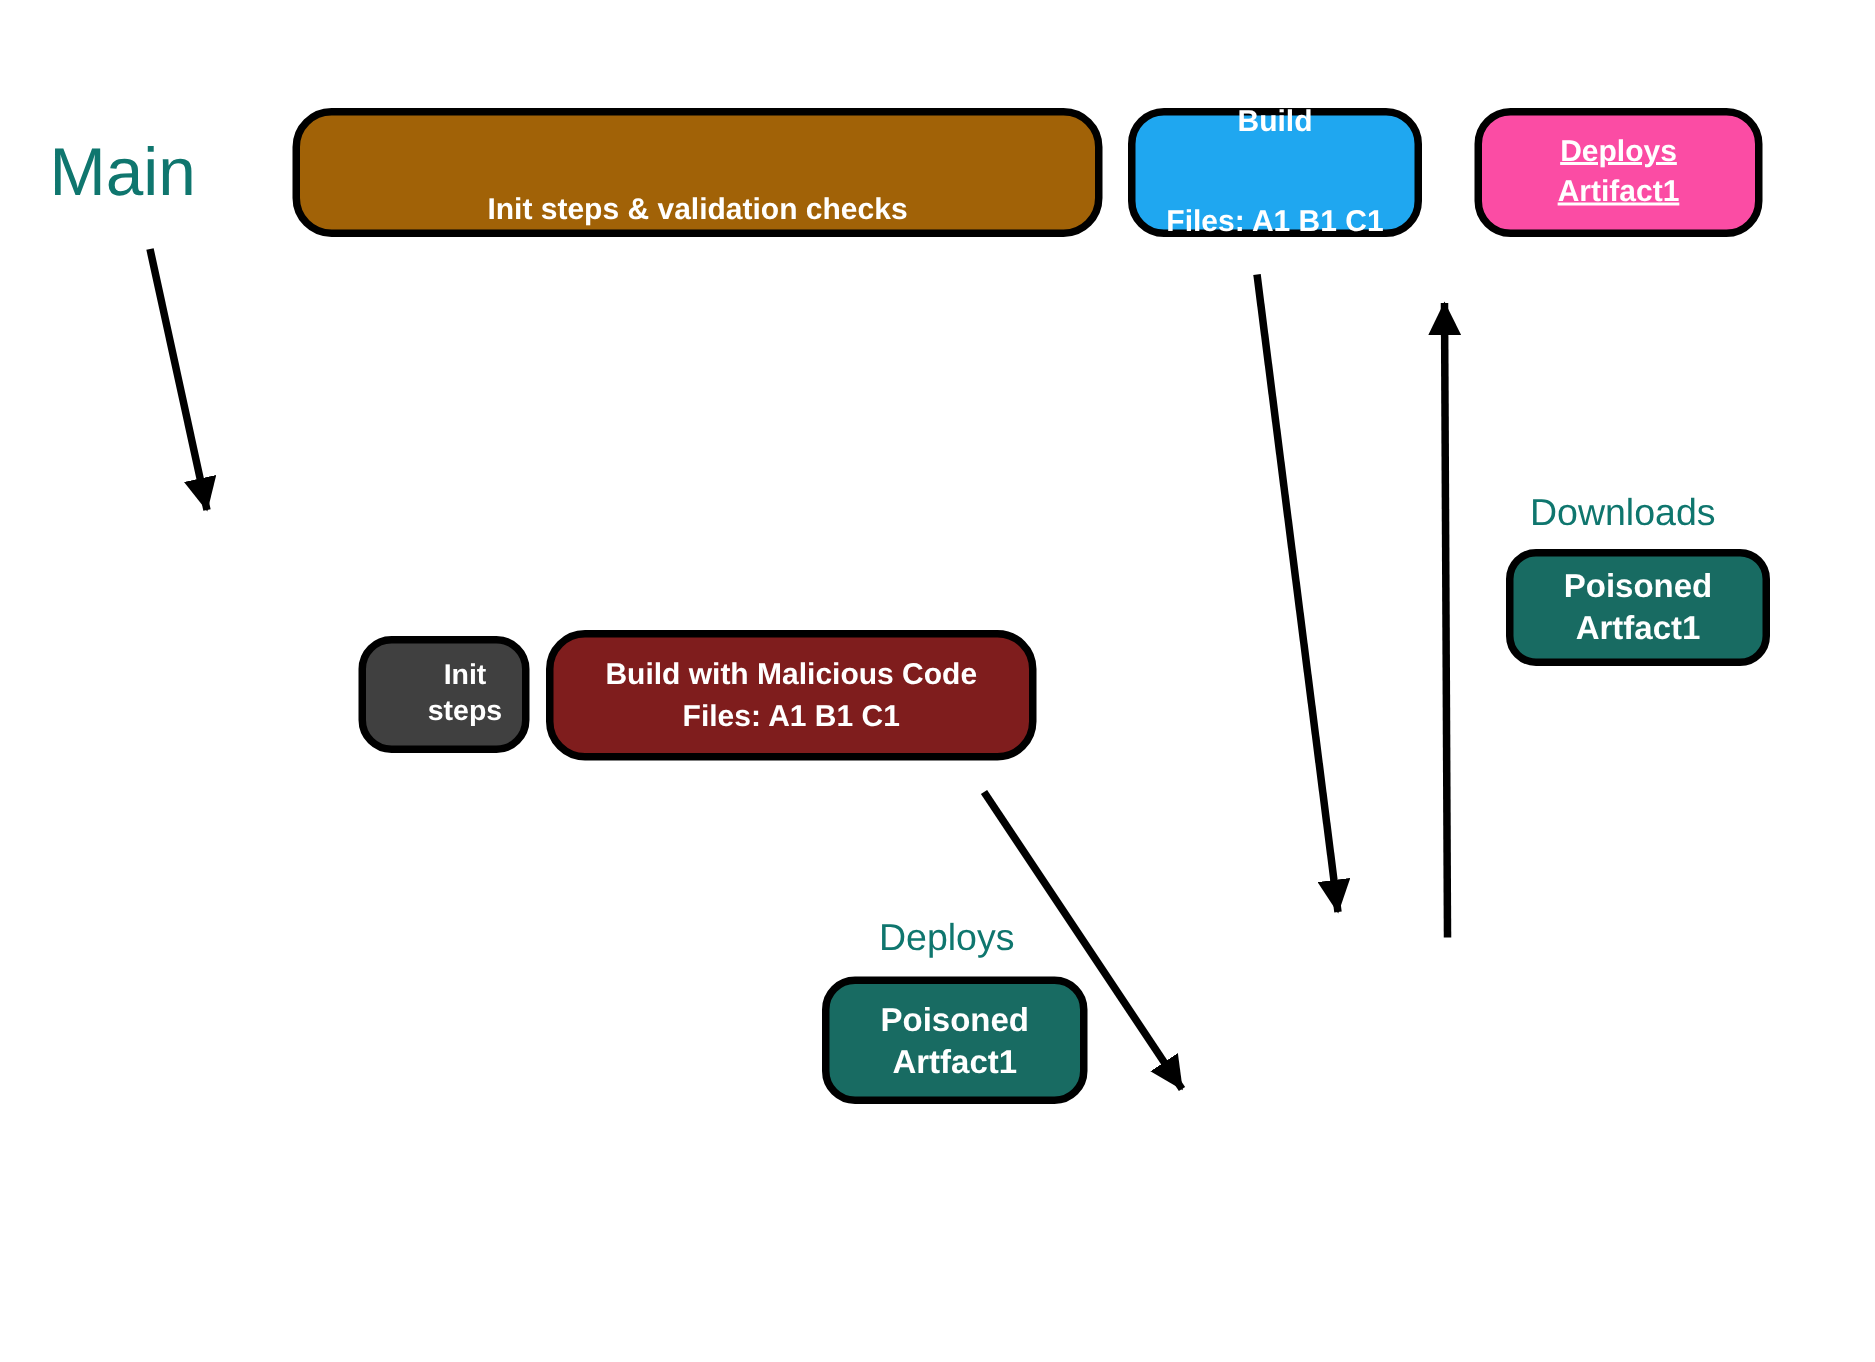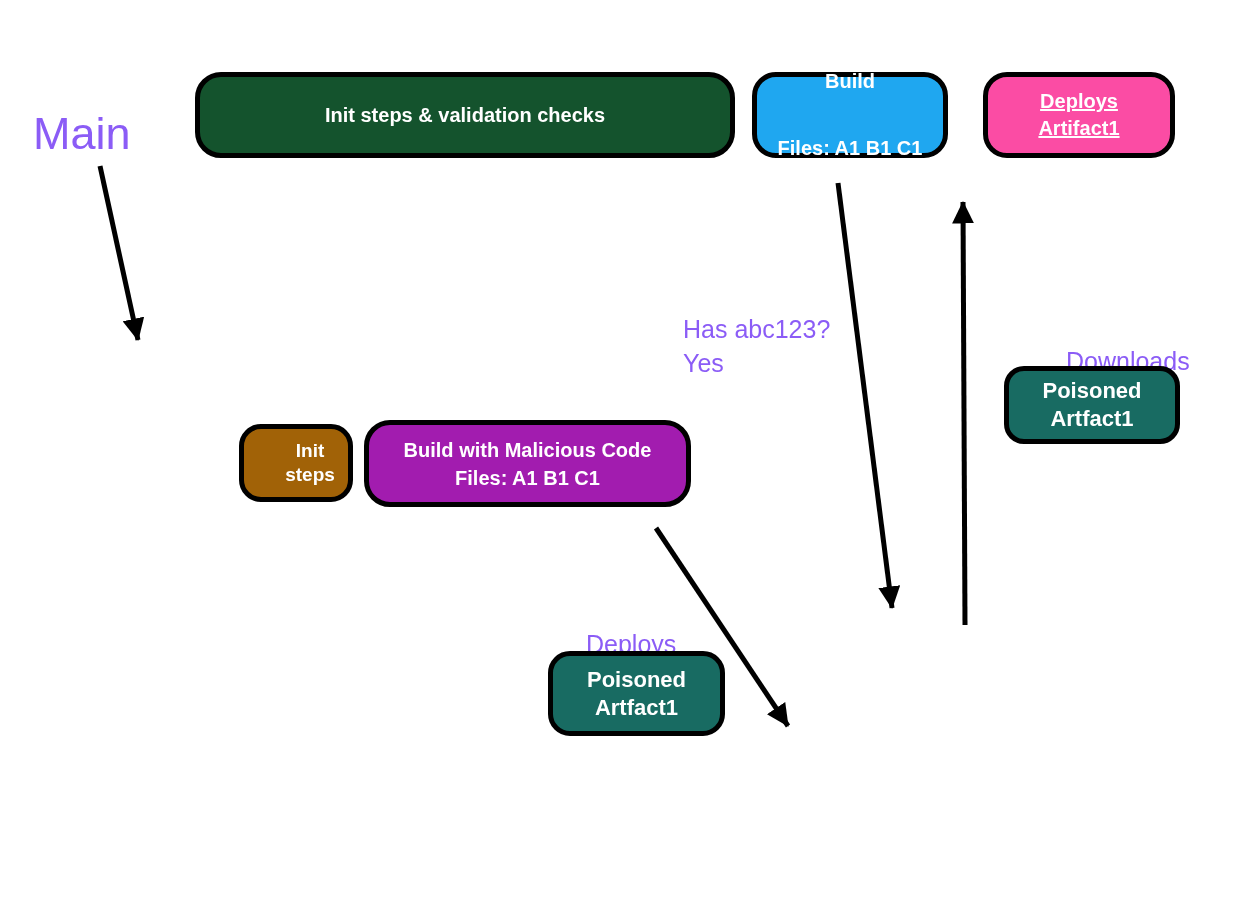--- a/index.html
+++ b/index.html
@@ -10,23 +10,22 @@
   .canvas {
     position: relative;
     width: 1250px;
     height: 908px;
     background: #ffffff;
     font-family: "Liberation Sans", "DejaVu Sans", sans-serif;
     overflow: hidden;
   }
   .freetext {
     position: absolute;
-    color: #8b5cf6;
+    color: #0f766e;
     white-space: pre;
-    margin-top: 19px;
   }
   .big-label {
     font-size: 45px;
     line-height: 53px;
     letter-spacing: 0px;
   }
   .mid-label {
     font-size: 25px;
     line-height: 34px;
   }
@@ -60,46 +59,44 @@
   }
 </style>
 </head>
 <body>
 
 <div class="canvas">
 
   <div class="freetext big-label" style="left:33px; top:88px;">Main</div>
 
 
-  <div class="freetext mid-label" style="left:683px; top:293px;"><span>Has abc123?</span>
-<span>Yes</span></div>
 
-  <div class="freetext mid-label" style="left:1066px; top:325px;">Downloads</div>
+  <div class="freetext mid-label" style="left:1020px; top:325px;">Downloads</div>
 
   <div class="freetext mid-label" style="left:586px; top:608px;">Deploys</div>
 
-  <div class="node node-init-validation" style="background-color: #14532d;">
+  <div class="node node-init-validation" style="background-color: #a16207; justify-content: flex-end;">
     <span class="line">Init steps &amp; validation checks</span>
   </div>
 
   <div class="node node-build-main" style="background-color: rgb(31, 167, 240);">
     <span class="line">Build</span>
     <span class="line">Files: A1 B1 C1</span>
   </div>
 
   <div class="node node-deploys" style="background-color: rgb(251, 76, 164);">
     <span class="line">Deploys</span>
     <span class="line">Artifact1</span>
   </div>
 
-  <div class="node node-init-steps" style="background-color: #a16207; padding-left: 28px;">
+  <div class="node node-init-steps" style="background-color: #404040; padding-left: 28px;">
     <span class="line">Init steps</span>
   </div>
 
-  <div class="node node-build-malicious" style="background-color: #a21caf;">
+  <div class="node node-build-malicious" style="background-color: #7f1d1d;">
     <span class="line">Build with Malicious Code</span>
     <span class="line">Files: A1 B1 C1</span>
   </div>
 
   <div class="node node-poisoned-download" style="background-color: rgb(24, 107, 98);">
     <span class="line">Poisoned</span>
     <span class="line">Artfact1</span>
   </div>
 
   <div class="node node-poisoned-upload" style="background-color: rgb(24, 107, 98);">

